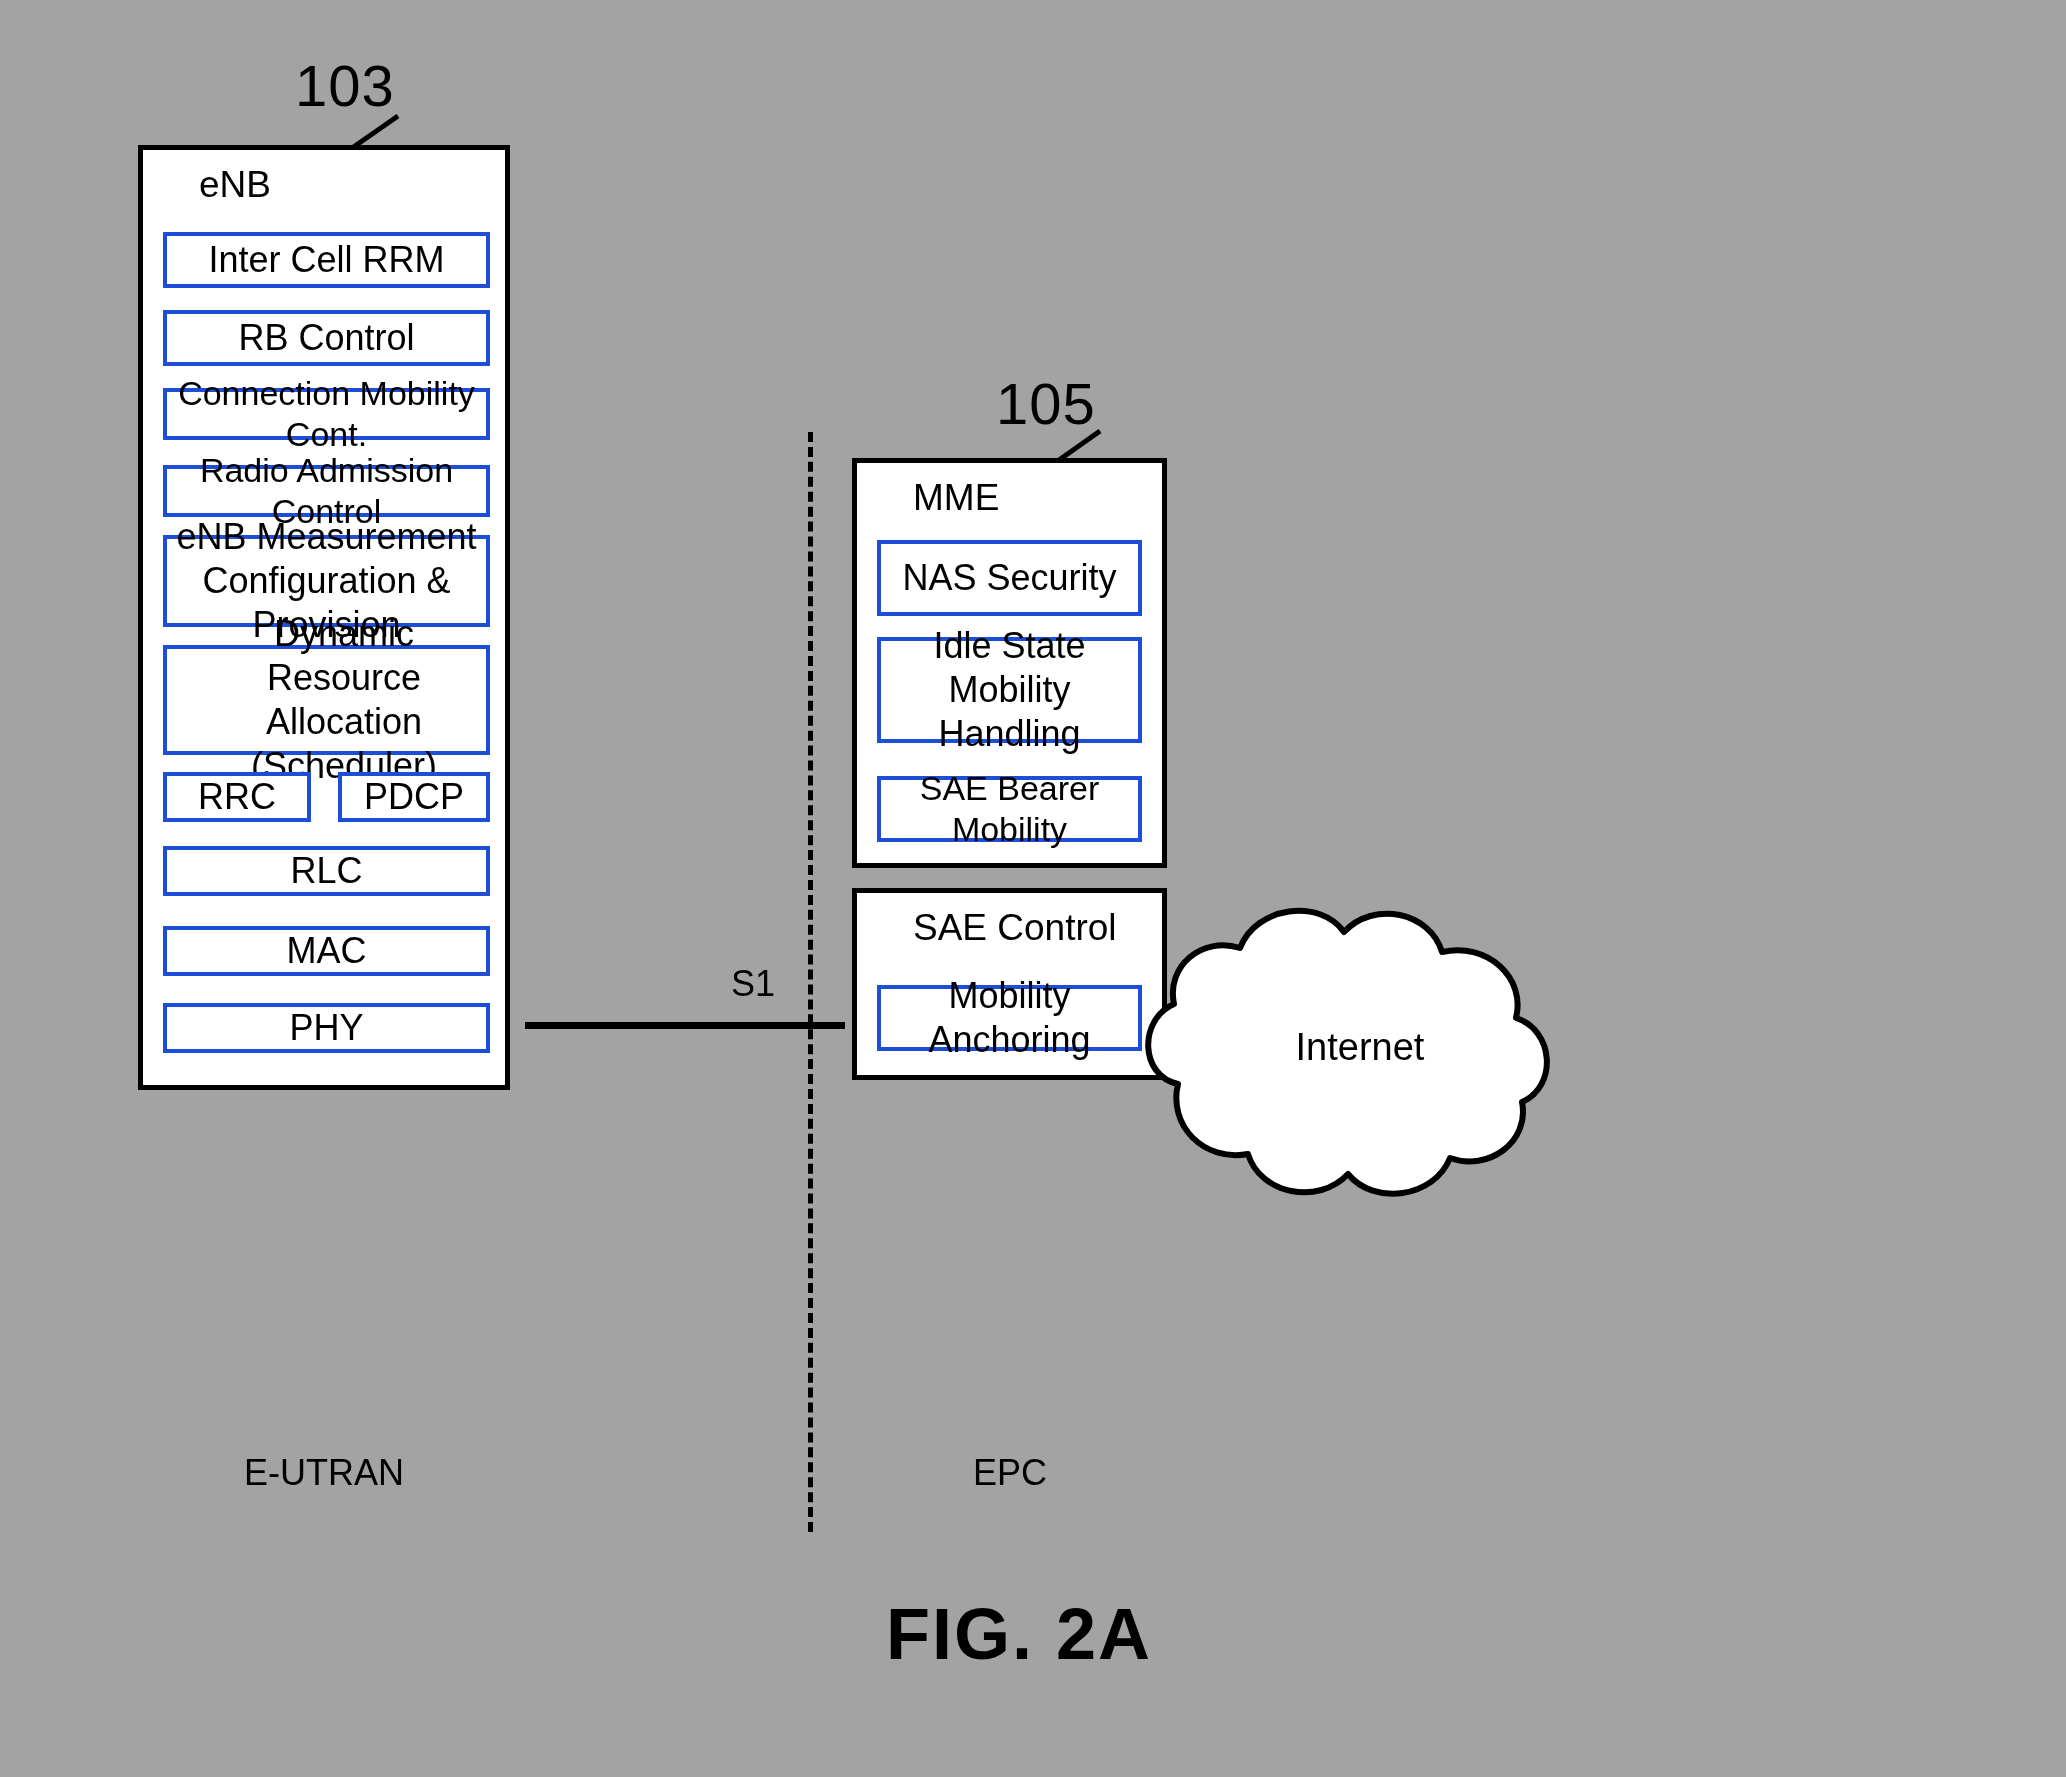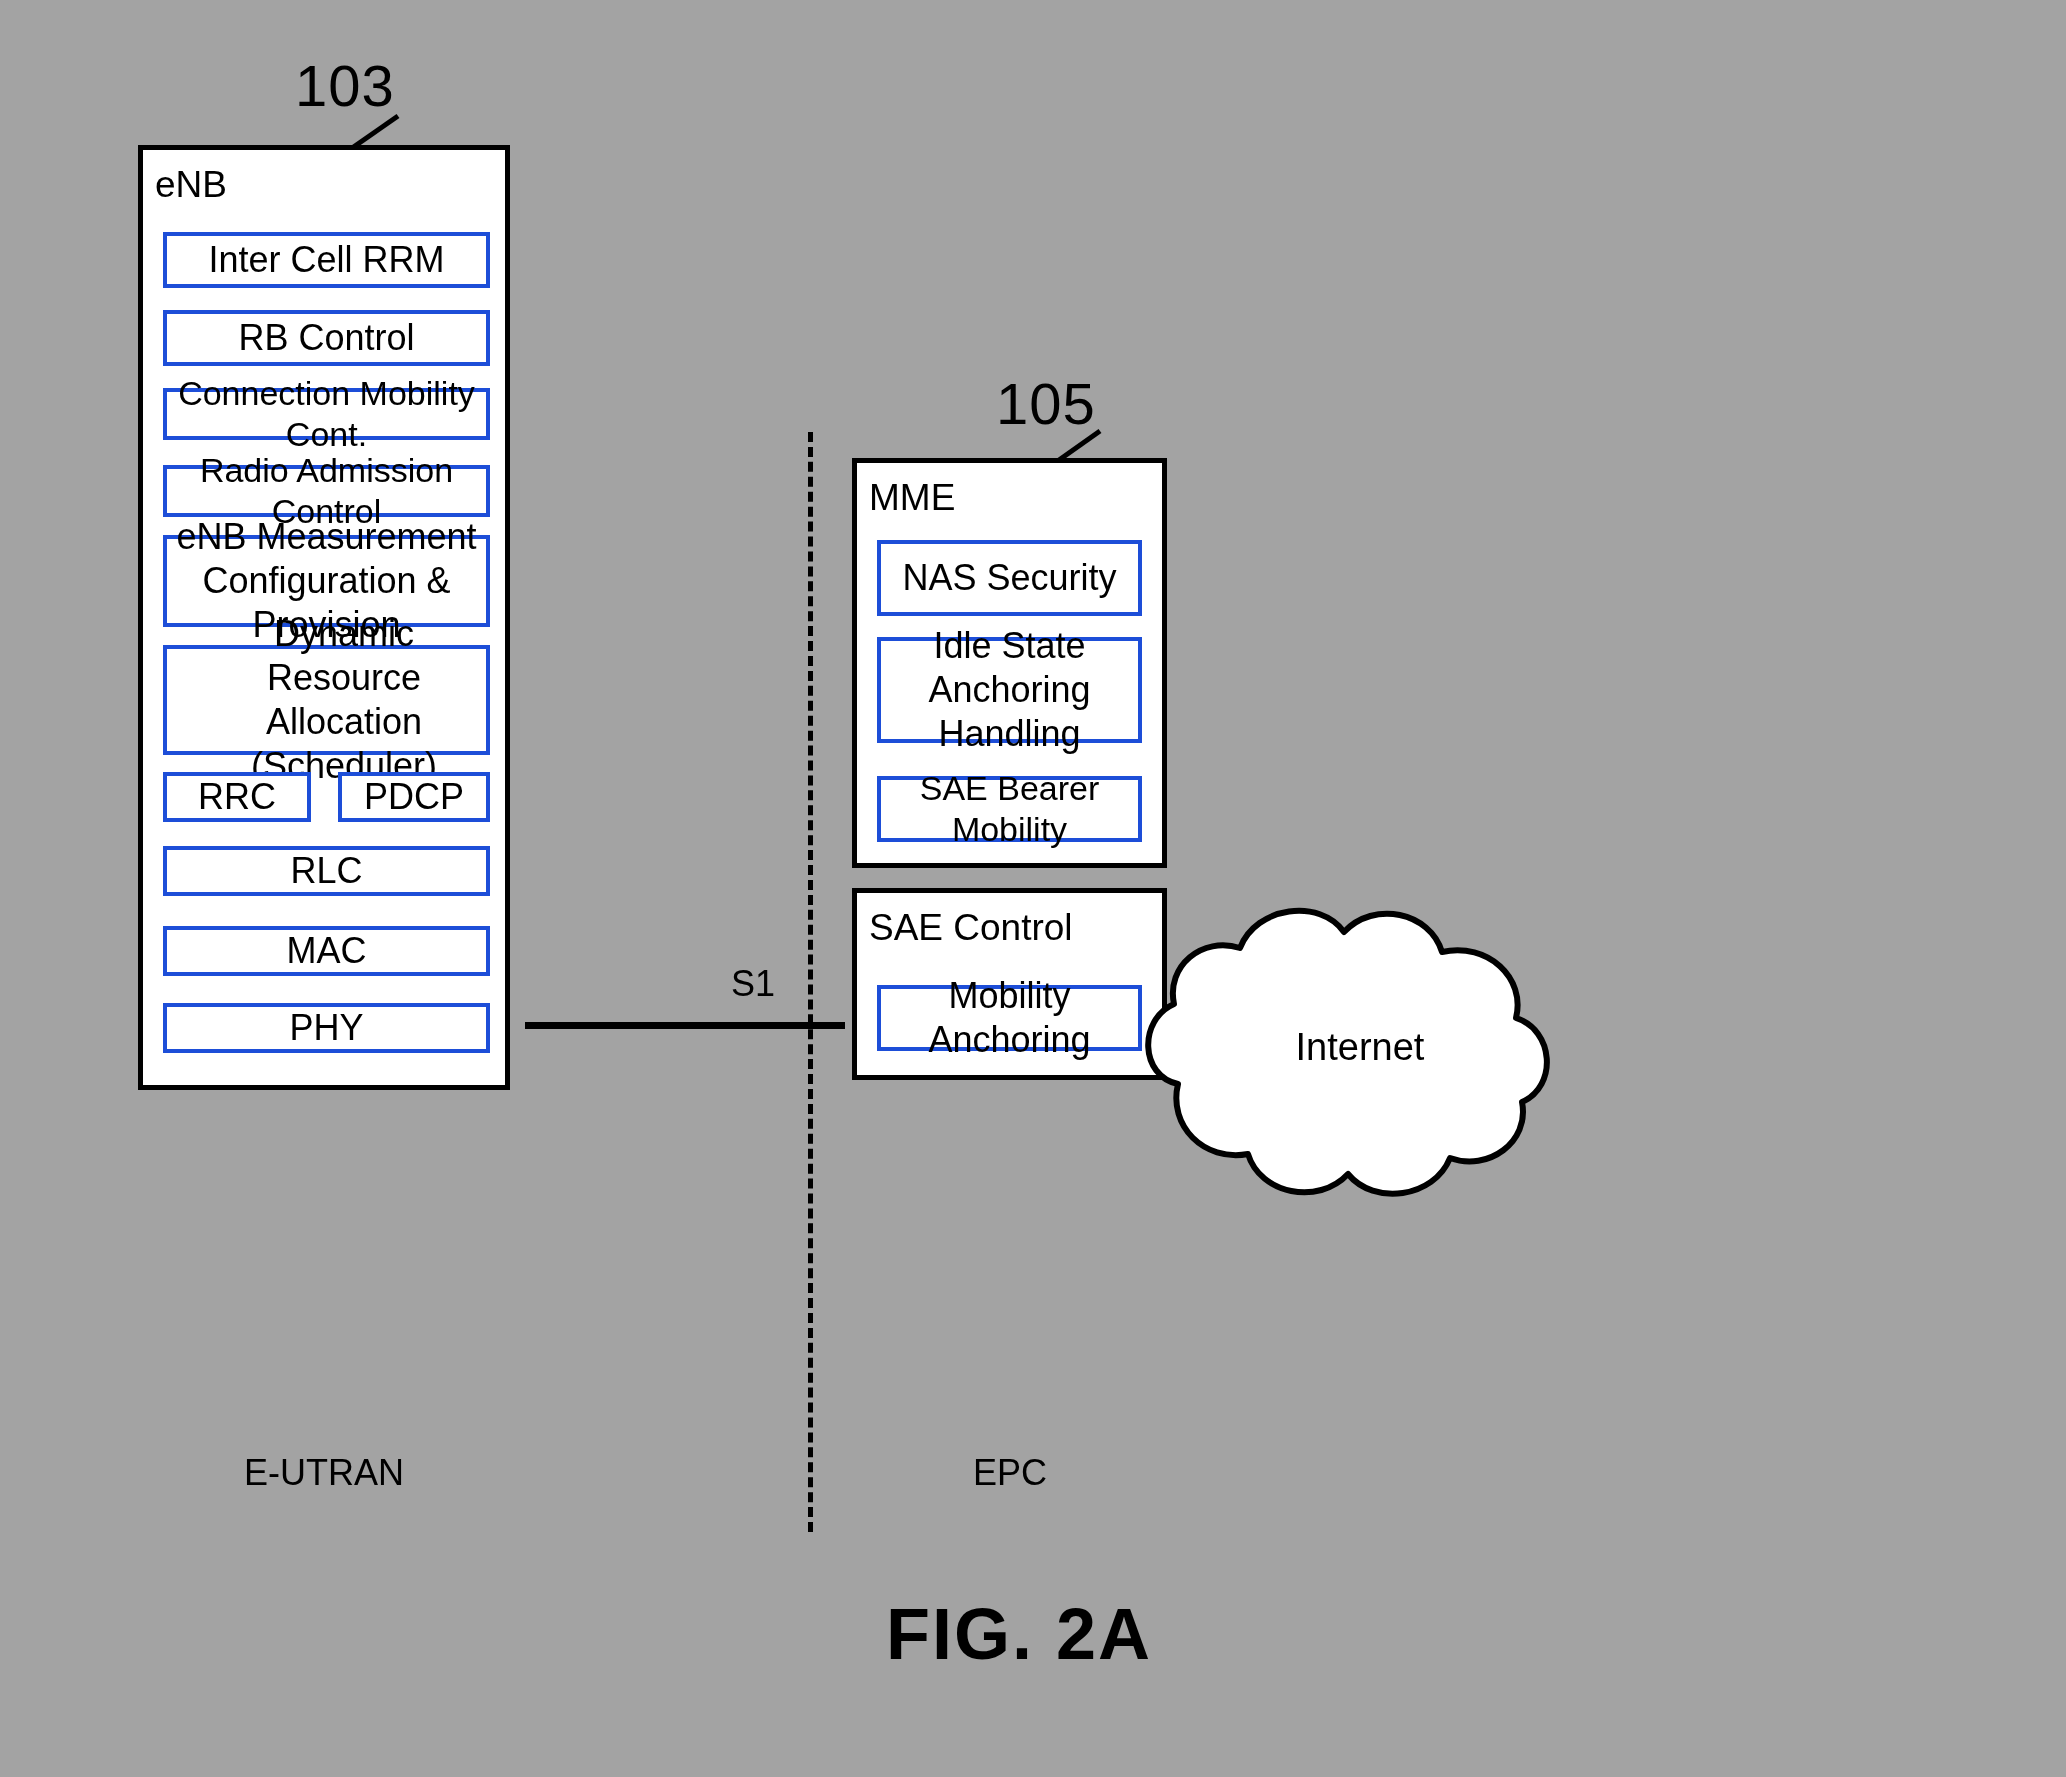--- a/index.html
+++ b/index.html
@@ -34,20 +34,21 @@
   .node-box {
     border: 5px solid #000;
     background: #fff;
     box-sizing: border-box;
   }
   .node-title {
     position: absolute;
     font-size: 37px;
     line-height: 1;
     white-space: nowrap;
+    margin-left: 44px;
   }
 
   
   .fn-box {
     border: 4px solid #1d4ed8;
     background: #fff;
     box-sizing: border-box;
     display: flex;
     align-items: center;
     justify-content: center;
@@ -147,21 +148,21 @@
   <svg class="leader" style="left:975px; top:425px;" width="140" height="60">
     <line x1="125" y1="6" x2="60" y2="52" stroke="#000" stroke-width="5"></line>
   </svg>
 
   <div class="abs node-box" style="left:852px; top:458px; width:315px; height:410px;">
     <div class="node-title" style="left:12px; top:16px;">MME</div>
   </div>
 
   <div class="abs fn-box" style="left:877px; top:540px; width:265px; height:76px;">NAS  Security</div>
 
-  <div class="abs fn-box" style="left:877px; top:637px; width:265px; height:106px;">Idle State Anchoring
+  <div class="abs fn-box" style="left:877px; top:637px; width:265px; height:106px;">Idle State Mobility
 Handling</div>
 
   <div class="abs fn-box tight" style="left:877px; top:776px; width:265px; height:66px;">SAE Bearer Mobility</div>
 
   <div class="abs node-box" style="left:852px; top:888px; width:315px; height:192px;">
     <div class="node-title" style="left:12px; top:16px;">SAE Control</div>
   </div>
 
   <div class="abs fn-box" style="left:877px; top:985px; width:265px; height:66px;">Mobility Anchoring</div>
 

